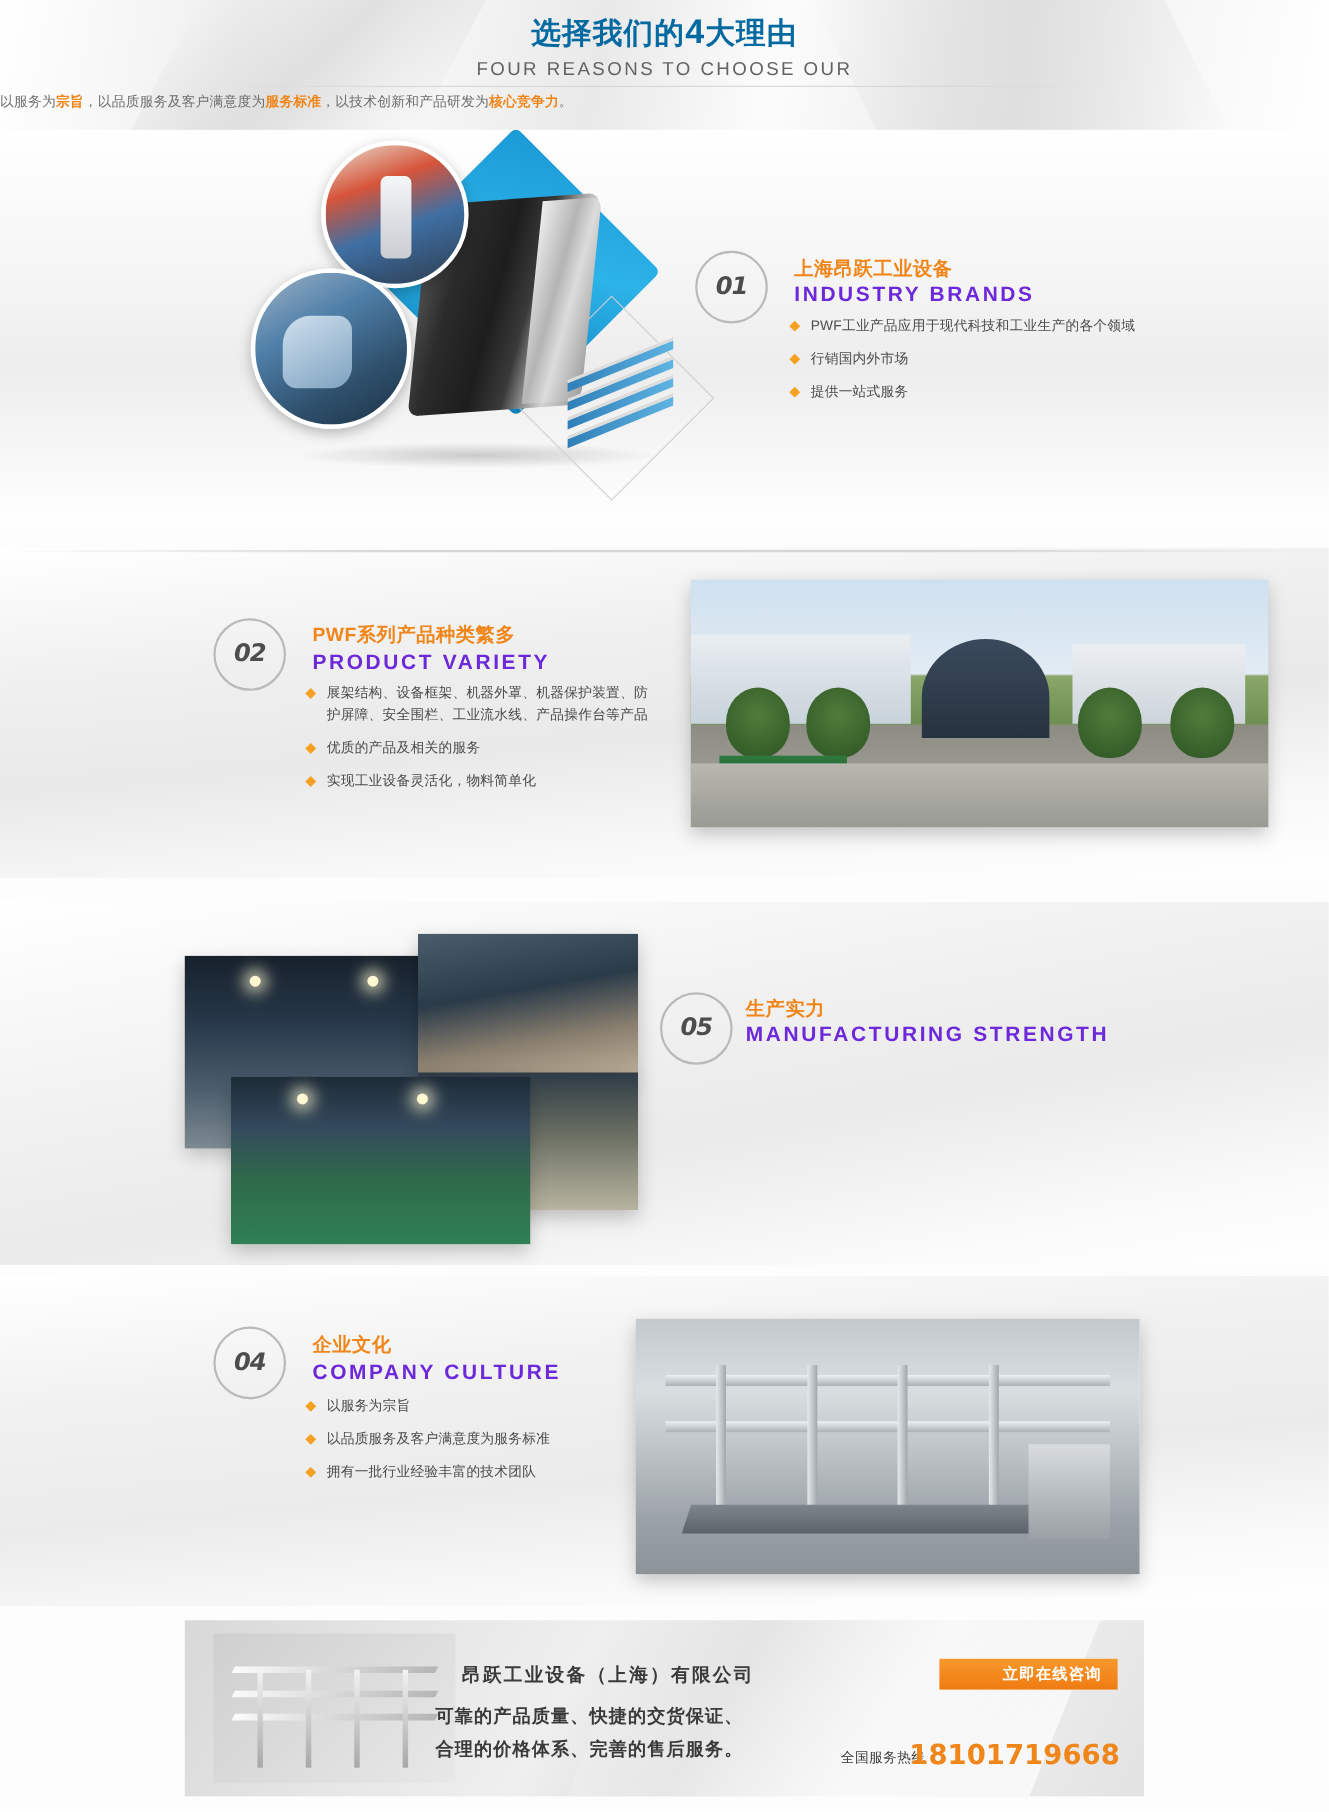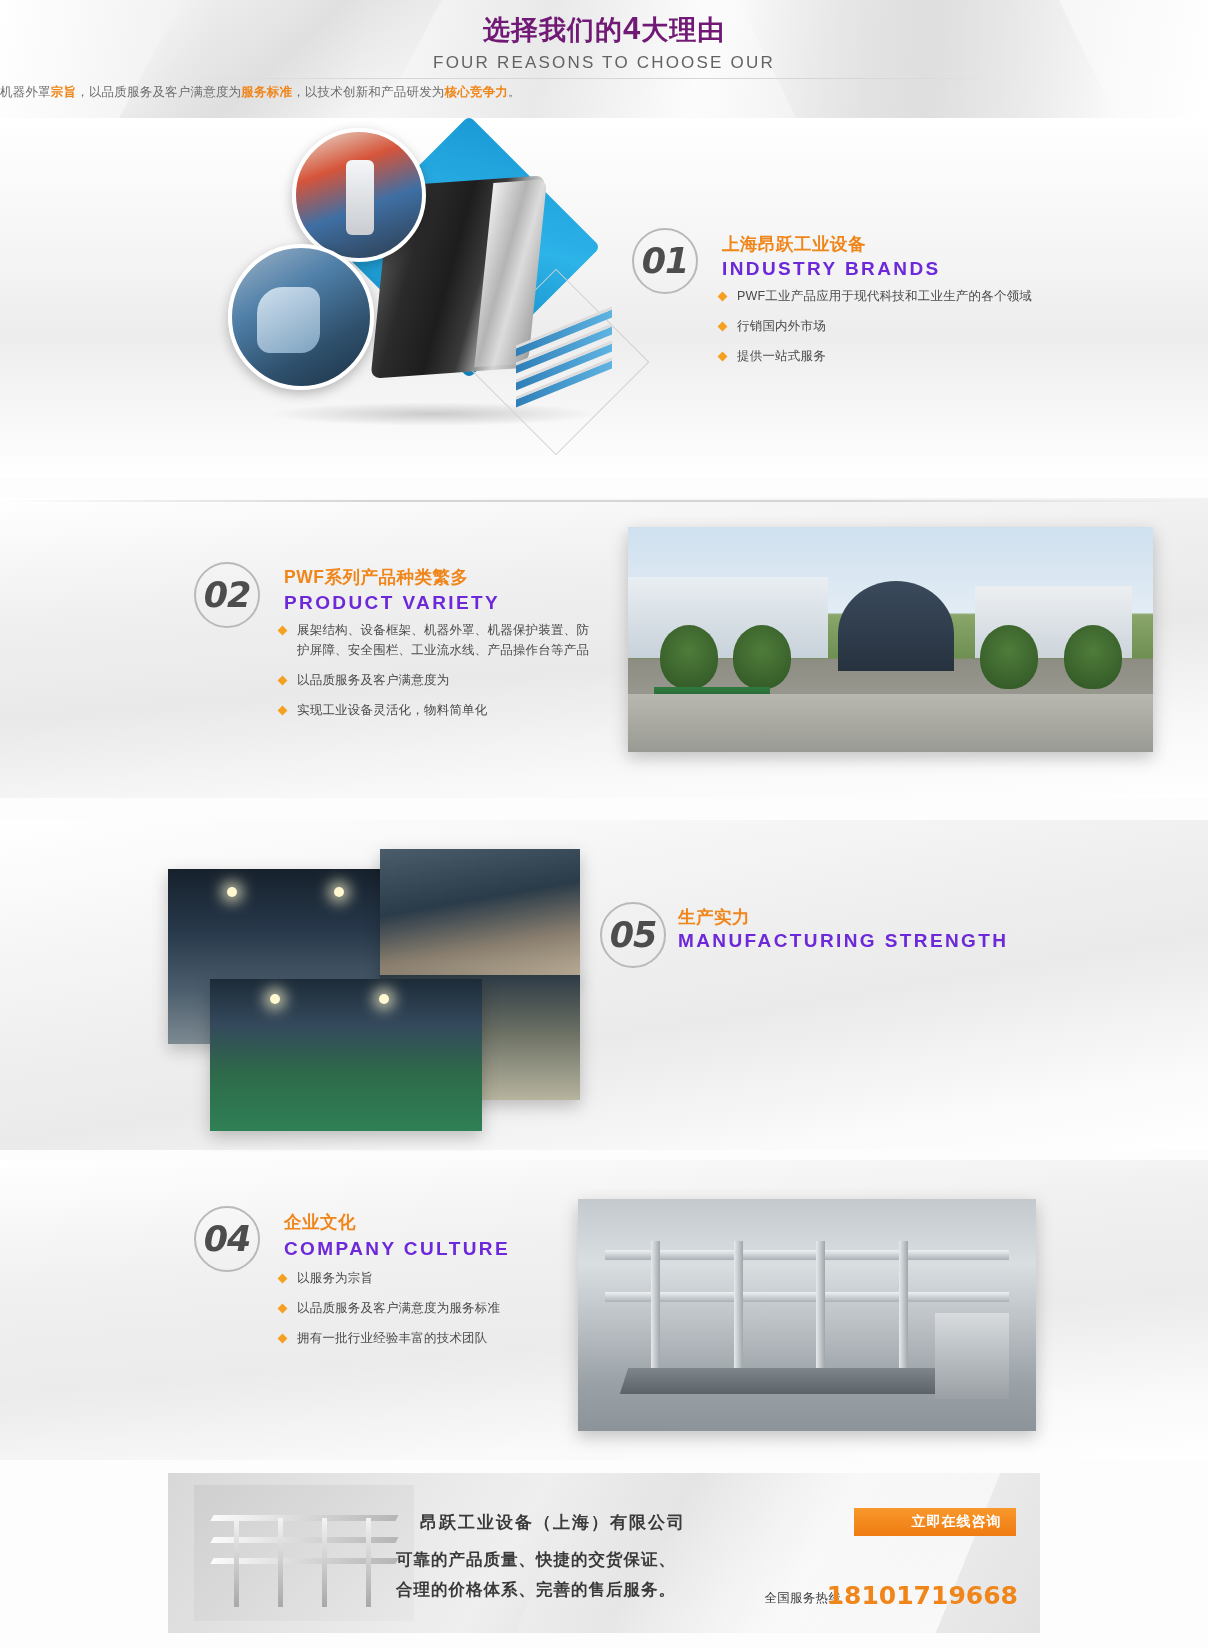--- a/index.html
+++ b/index.html
@@ -39,21 +39,21 @@
 
   
   .header {
     position: absolute; top: 0; left: 0; width: 1208px; height: 122px;
     text-align: center; z-index: 5;
   }
   .hdr-title {
     margin-top: 12px;
     font-size: 27px;
     font-weight: bold;
-    color: #701a75;
+    color: #0369a1;
     letter-spacing: 1px;
     line-height: 34px;
   }
   .hdr-title .big { font-size: 31px; }
   .hdr-sub {
     margin-top: 6px;
     font-size: 17px;
     color: #636363;
     letter-spacing: 2.2px;
   }
@@ -76,21 +76,21 @@
   .num-circle {
     position: absolute;
     width: 66px; height: 66px;
     border: 2px solid #b9b9b9;
     border-radius: 50%;
     display: flex; align-items: center; justify-content: center;
     background: transparent;
   }
   .num-circle span {
     font-family: "DejaVu Sans", sans-serif;
-    font-size: 35px;
+    font-size: 22px;
     font-weight: bold;
     font-style: italic;
     color: #4d4d4d;
     letter-spacing: -1px;
     line-height: 1;
   }
   .head-cn {
     position: absolute;
     font-size: 17.5px;
     font-weight: bold;
@@ -327,21 +327,21 @@
 
   <div class="hdr-bg"></div>
   <div class="header">
     <div class="hdr-title">
       <span>选择我们的</span><span class="big">4</span><span>大理由</span>
     </div>
     <div class="hdr-sub">FOUR REASONS TO CHOOSE  OUR</div>
   </div>
   <div class="hdr-rule"></div>
   <div class="hdr-desc">
-    <span>机器外罩</span><b>宗旨</b><span>，以品质服务及客户满意度为</span><b>服务标准</b><span>，以技术创新和产品研发为</span><b>核心竞争力</b><span>。</span>
+    <span>以服务为</span><b>宗旨</b><span>，以品质服务及客户满意度为</span><b>服务标准</b><span>，以技术创新和产品研发为</span><b>核心竞争力</b><span>。</span>
   </div>
 
   <div class="sec-bg" style="top:118px; height:360px;"></div>
 
   <div class="s1-wrap">
     <div class="blur-shadow"></div>
     <div class="s1-blue"></div>
     <div class="s1-diamond"></div>
     <div class="alu-body"></div>
     <div class="shelf">
@@ -369,21 +369,21 @@
        background:linear-gradient(175deg,#ffffff 0%,#f0f0f0 30%,#e9e9e9 55%,#f8f8f8 80%,#ffffff 100%);"></div>
   <div class="divider-curve" style="top:500px;"></div>
 
   <div class="num-circle" style="left:194px; top:562px;">
     <span>02</span>
   </div>
   <div class="head-cn" style="left:284px; top:565px;">PWF系列产品种类繁多</div>
   <div class="head-en" style="left:284px; top:592px;">PRODUCT VARIETY</div>
   <ul class="bullets" style="left:278px; top:620px; width:312px;">
     <li>展架结构、设备框架、机器外罩、机器保护装置、防护屏障、安全围栏、工业流水线、产品操作台等产品</li>
-    <li>以品质服务及客户满意度为</li>
+    <li>优质的产品及相关的服务</li>
     <li>实现工业设备灵活化，物料简单化</li>
   </ul>
 
   <div class="photo gate shadow-soft">
     <div class="bldg"></div>
     <div class="bldg2"></div>
     <div class="arch"></div>
     <div class="tree" style="left:6%;"></div>
     <div class="tree" style="left:20%;"></div>
     <div class="tree" style="right:22%;"></div>

